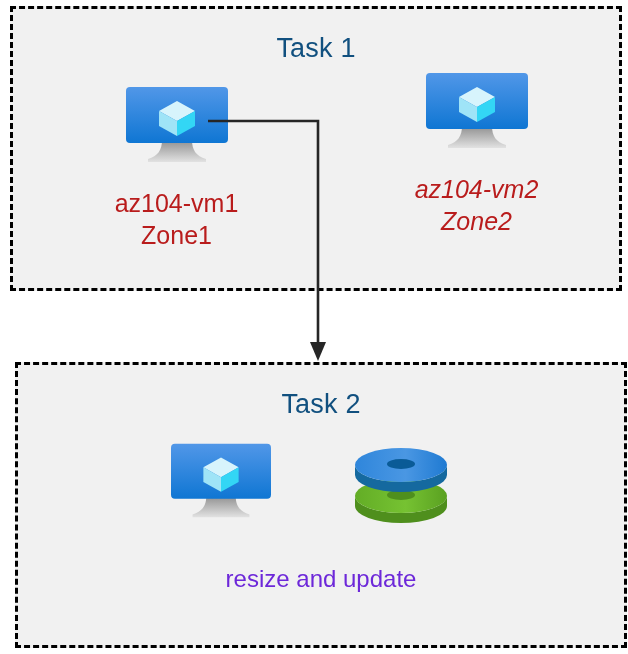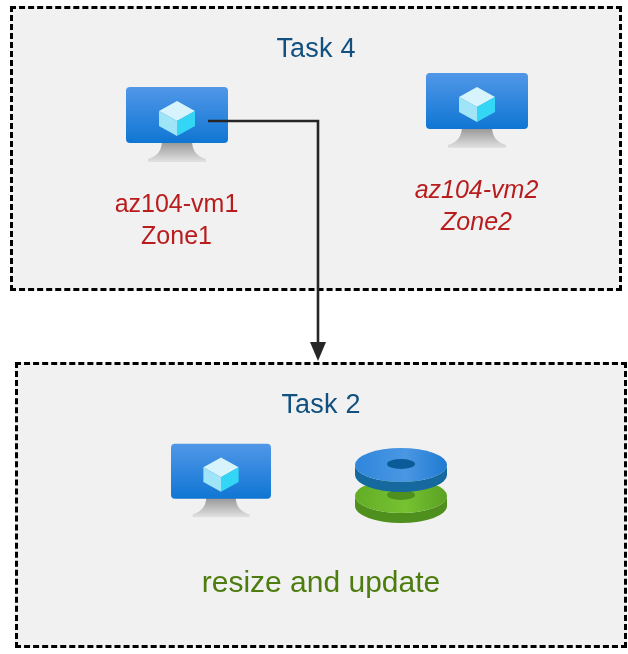--- a/index.html
+++ b/index.html
@@ -64,38 +64,38 @@
     white-space: pre-line;
   }
 
   
   #task2-caption {
     position: absolute;
     left: 0;
     top: 200px;
     width: 100%;
     text-align: center;
-    font-size: 30px;
-    color: #4d7c0f;
+    font-size: 24px;
+    color: #6d28d9;
     font-family: "Liberation Sans", sans-serif;
   }
 
   .icon-wrap { display: block; margin: 0 auto; }
 
   
   #connector { position: absolute; left: 0; top: 0; width: 628px; height: 654px; pointer-events: none; }
 </style>
 </head>
 <body>
 
 <div id="diagram">
 
   <div id="task1-box" class="task-box">
 
-    <div id="task1-title" class="task-title">Task 4</div>
+    <div id="task1-title" class="task-title">Task 1</div>
 
     <div id="node-vm1" class="node">
       <span class="icon-wrap">
         <svg width="102" height="82" viewBox="0 0 102 82" xmlns="http://www.w3.org/2000/svg">
           <defs>
             <linearGradient id="mon1" x1="0" y1="0" x2="0" y2="1">
               <stop offset="0" stop-color="#5197e8"></stop>
               <stop offset="1" stop-color="#0f76d3"></stop>
             </linearGradient>
             <linearGradient id="st1" x1="0" y1="0" x2="0" y2="1">

